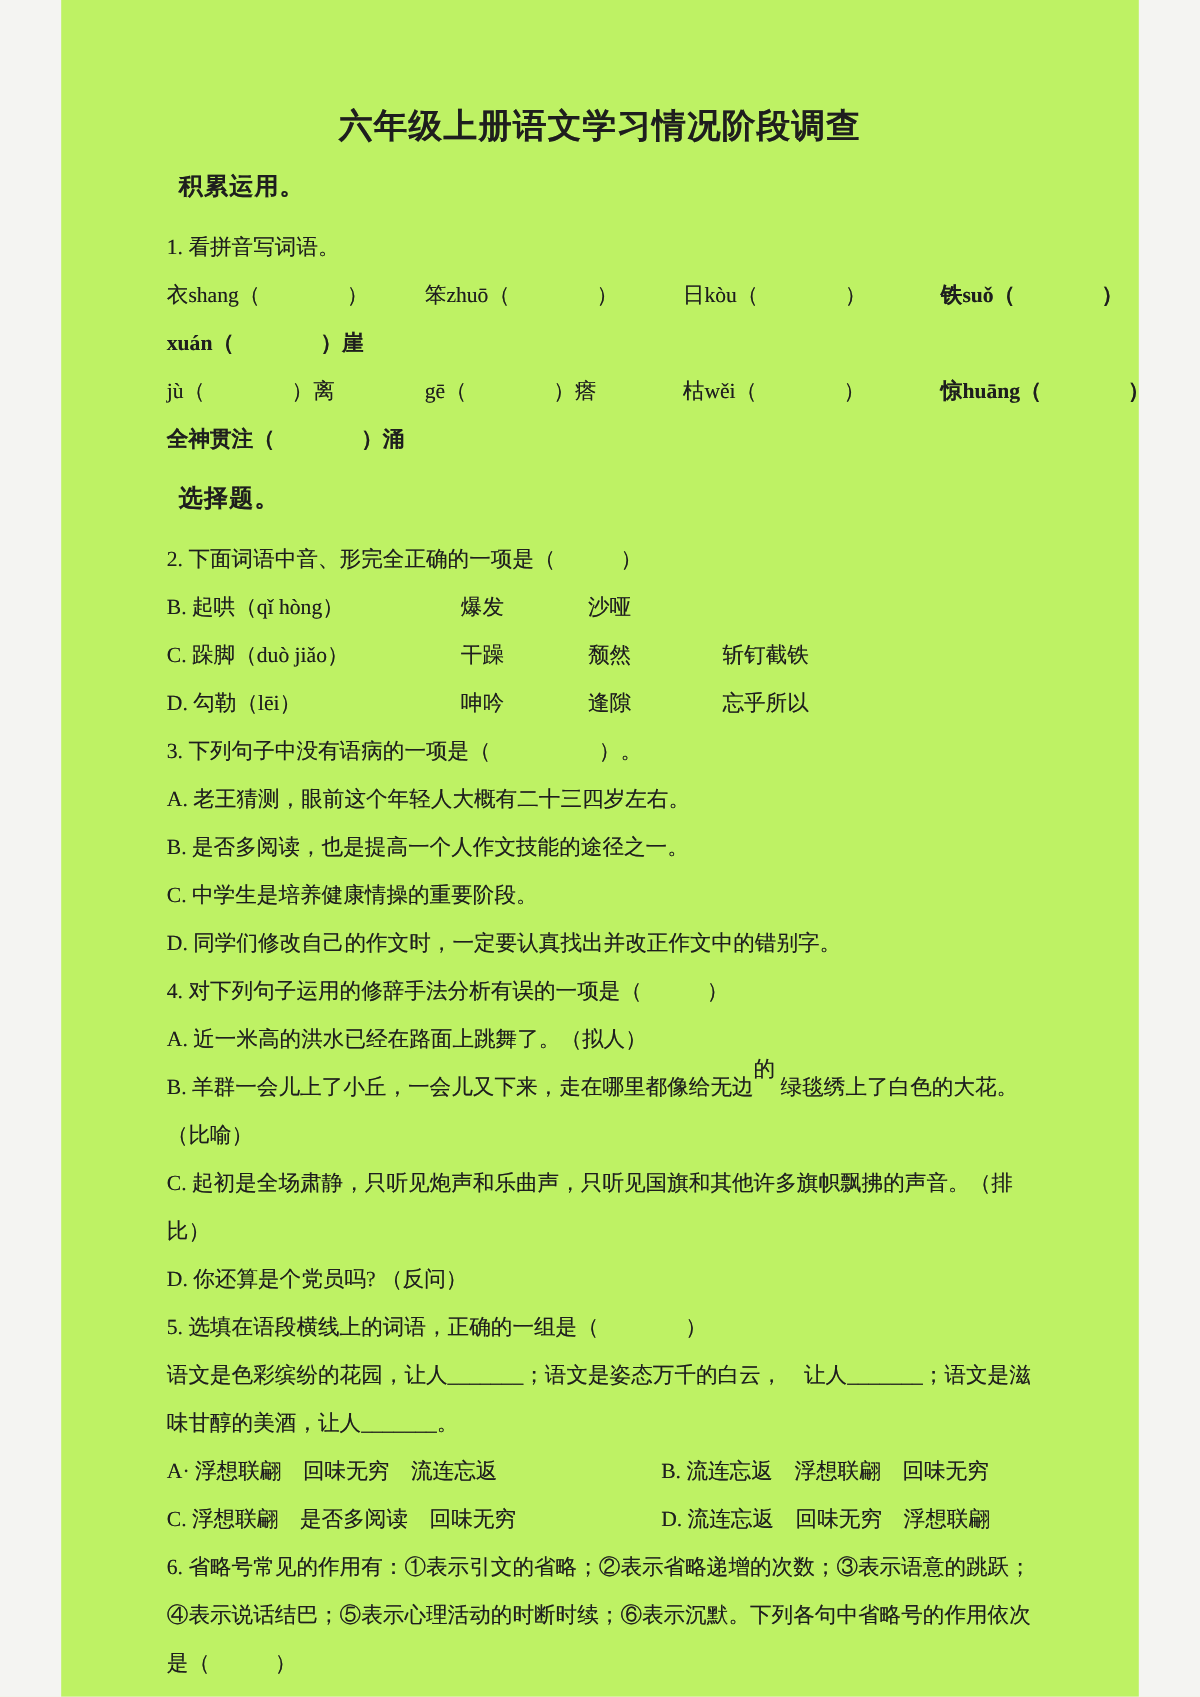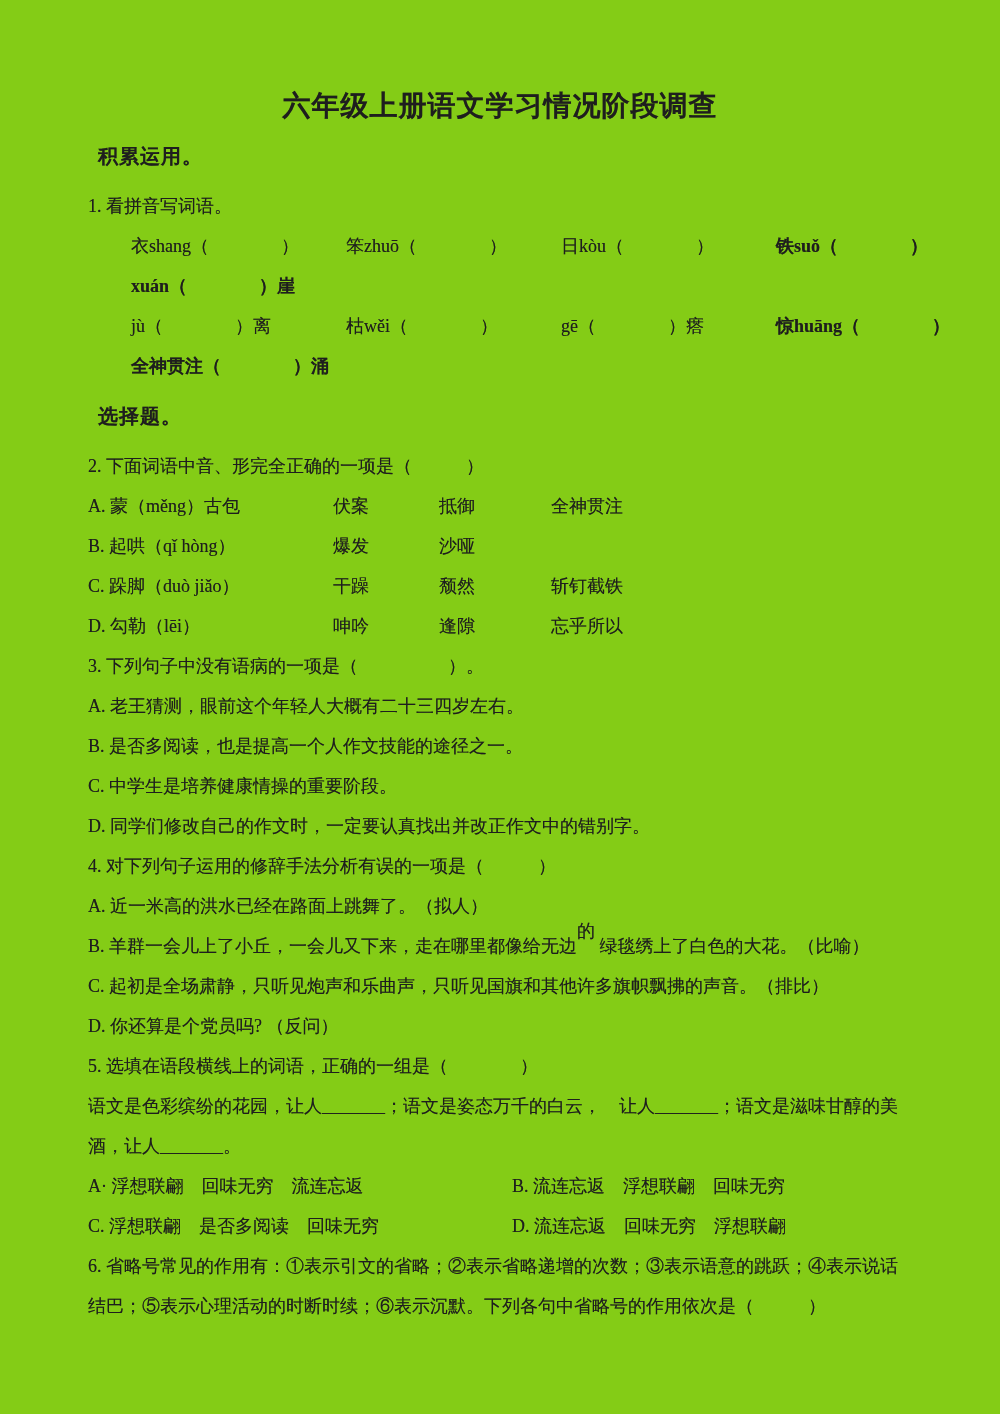--- a/index.html
+++ b/index.html
@@ -1,37 +1,37 @@
 <!DOCTYPE html>
 <html><head>
 <meta charset="utf-8">
 <style>
   html,body{margin:0;padding:0;background:#f4f4f2;}
   .page{
-    width:1000px;height:1414px;margin:0 auto;background:#84cc16;
+    width:898px;height:1414px;margin:0 auto;background:#bef264;
     box-sizing:border-box;padding:86px 88px 0 88px;
     color:#1e1e1e;
     font-family:"Liberation Serif","DejaVu Serif",serif;
     font-size:18px;
     text-shadow:0 0 0.5px rgba(30,30,30,.55);
   }
   .title{
     font-size:28px;font-weight:700;text-align:center;
     margin:0 0 10px 0;line-height:40px;letter-spacing:1px;
   }
   .sec-heading{
     font-size:20px;font-weight:700;margin:10px;line-height:40px;letter-spacing:1px;
   }
   .line{line-height:40px;margin:0;white-space:pre-wrap;font-weight:400;}
-  .py-row{display:flex;line-height:40px;margin-left:43px;}
+  .py-row{display:flex;line-height:40px;}
   .py-item{min-width:215px;white-space:pre;}
   .py-item:last-child{min-width:0;font-weight:bold;}
   .optgrid{display:grid;grid-template-columns:245px 106px 112px auto;line-height:40px;}
   .optgrid span{white-space:pre;}
-  .tworow{display:flex;line-height:40px;gap:12px;}
+  .tworow{display:flex;line-height:40px;}
   .tworow .left{width:412px;white-space:pre;}
   .tworow .right{white-space:pre;}
   .sup-de{position:relative;top:-0.85em;display:inline-block;}
 </style>
 </head>
 <body>
 
 <div class="page">
 
   <h1 class="title">六年级上册语文学习情况阶段调查</h1>
@@ -44,37 +44,31 @@
     <span class="py-item">衣shang（　　　　）</span>
     <span class="py-item">笨zhuō（　　　　）</span>
     <span class="py-item">日kòu（　　　　）</span>
     <span class="py-item">铁suǒ（　　　　）</span>
   </div>
   <div class="py-row">
     <span class="py-item">xuán（　　　　）崖</span>
   </div>
   <div class="py-row">
     <span class="py-item">jù（　　　　）离</span>
+    <span class="py-item">gē（　　　　）瘩</span>
     <span class="py-item">枯wěi（　　　　）</span>
-    <span class="py-item">gē（　　　　）瘩</span>
     <span class="py-item">惊huāng（　　　　）</span>
   </div>
   <div class="py-row">
     <span class="py-item">全神贯注（　　　　）涌</span>
   </div>
 
   <h2 class="sec-heading">选择题。</h2>
 
   <p class="line">2. 下面词语中音、形完全正确的一项是（　　　）</p>
-  <div class="optgrid">
-    <span>A. 蒙（měng）古包</span>
-    <span>伏案</span>
-    <span>抵御</span>
-    <span>全神贯注</span>
-  </div>
   <div class="optgrid">
     <span>B. 起哄（qǐ hòng）</span>
     <span>爆发</span>
     <span>沙哑</span>
   </div>
   <div class="optgrid">
     <span>C. 跺脚（duò jiǎo）</span>
     <span>干躁</span>
     <span>颓然</span>
     <span>斩钉截铁</span>

